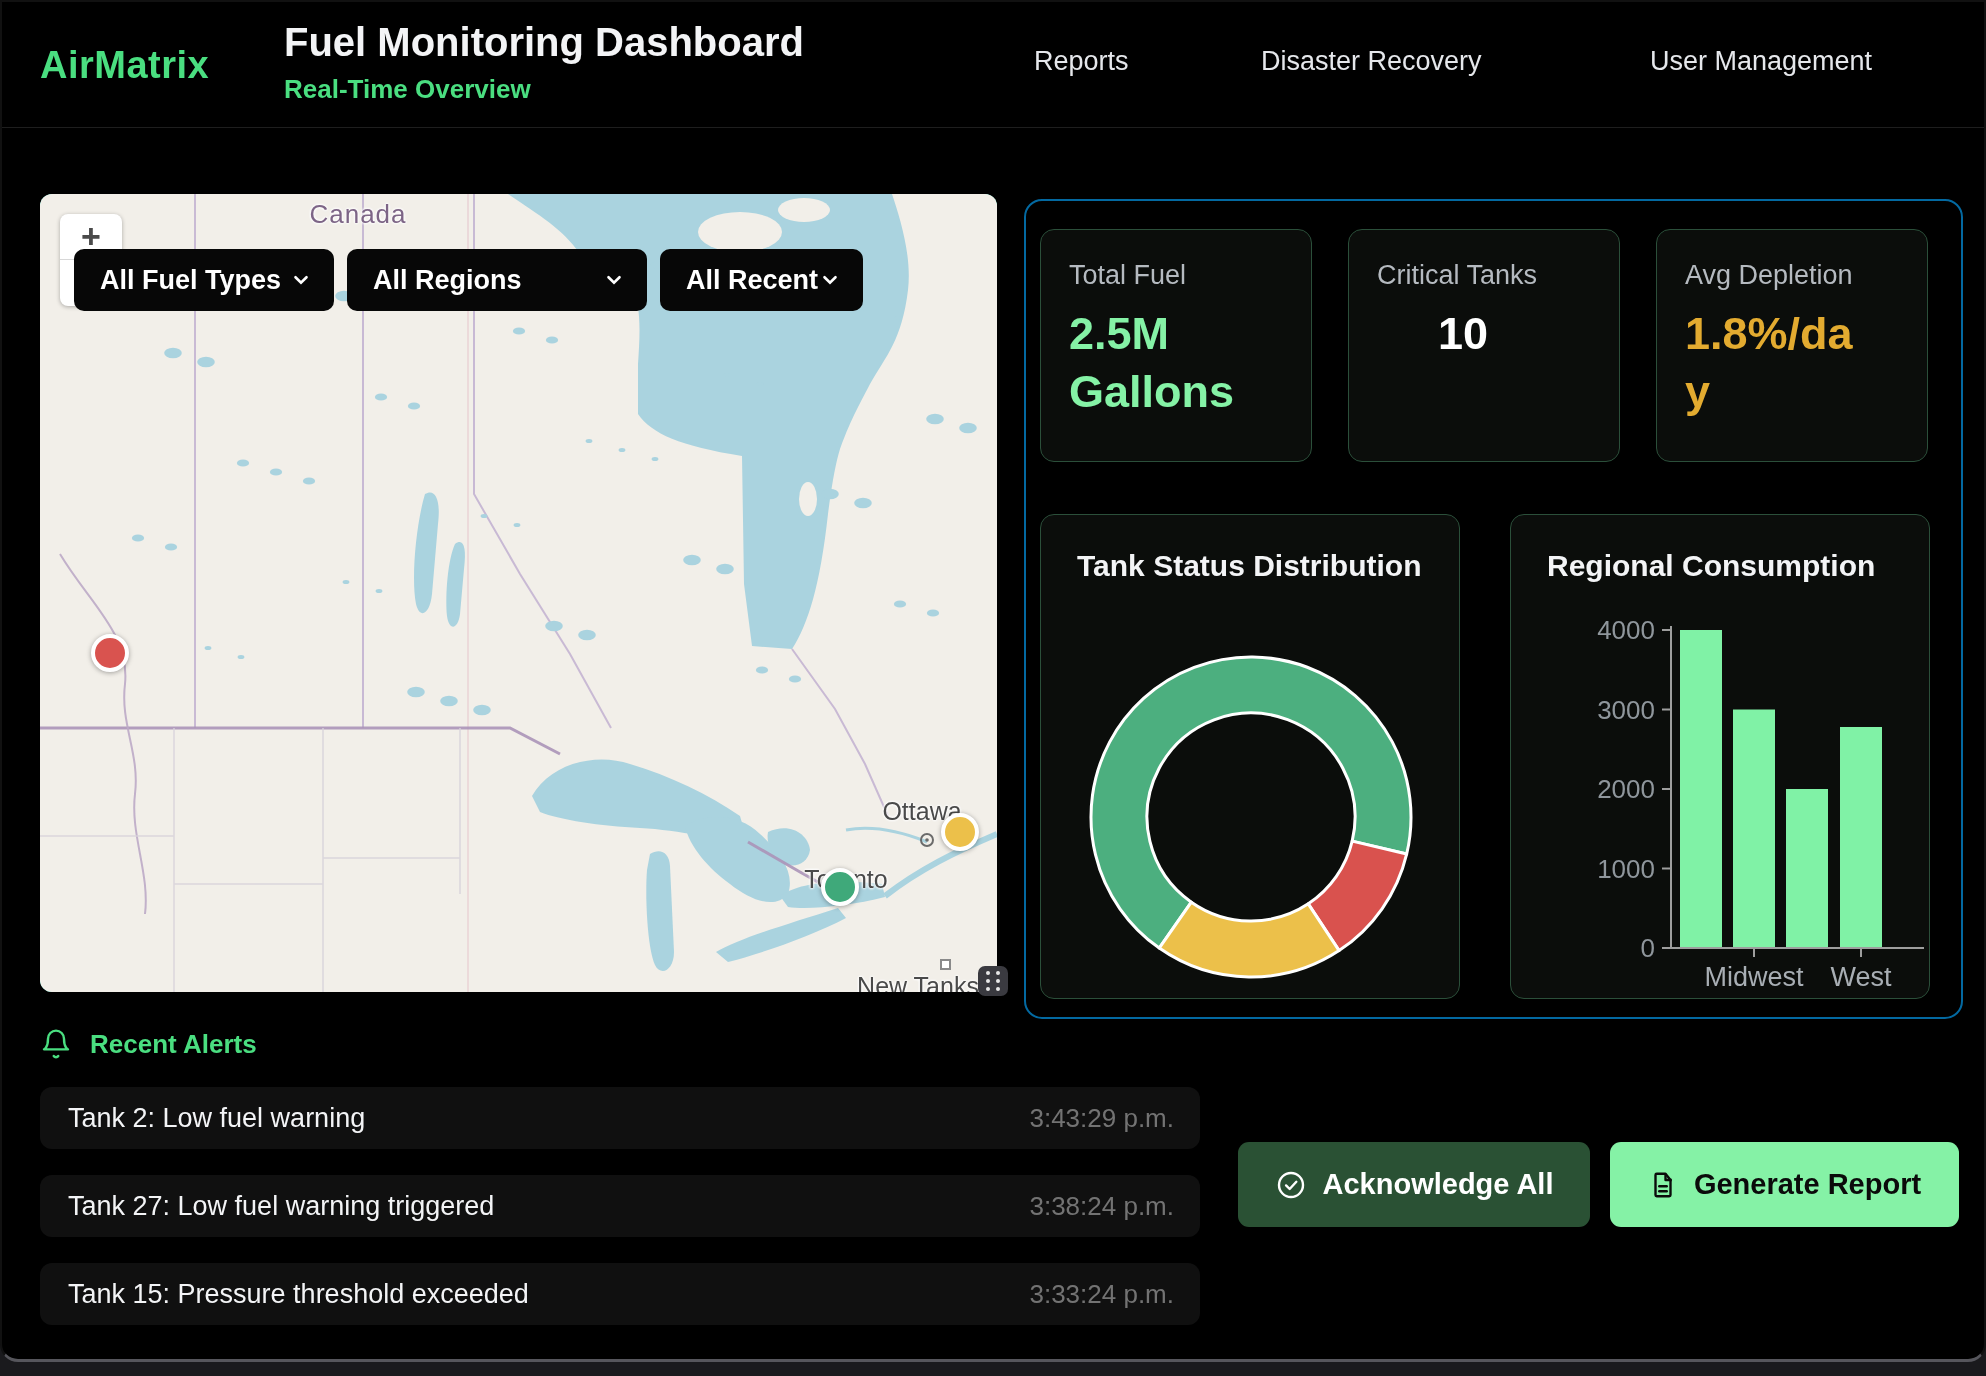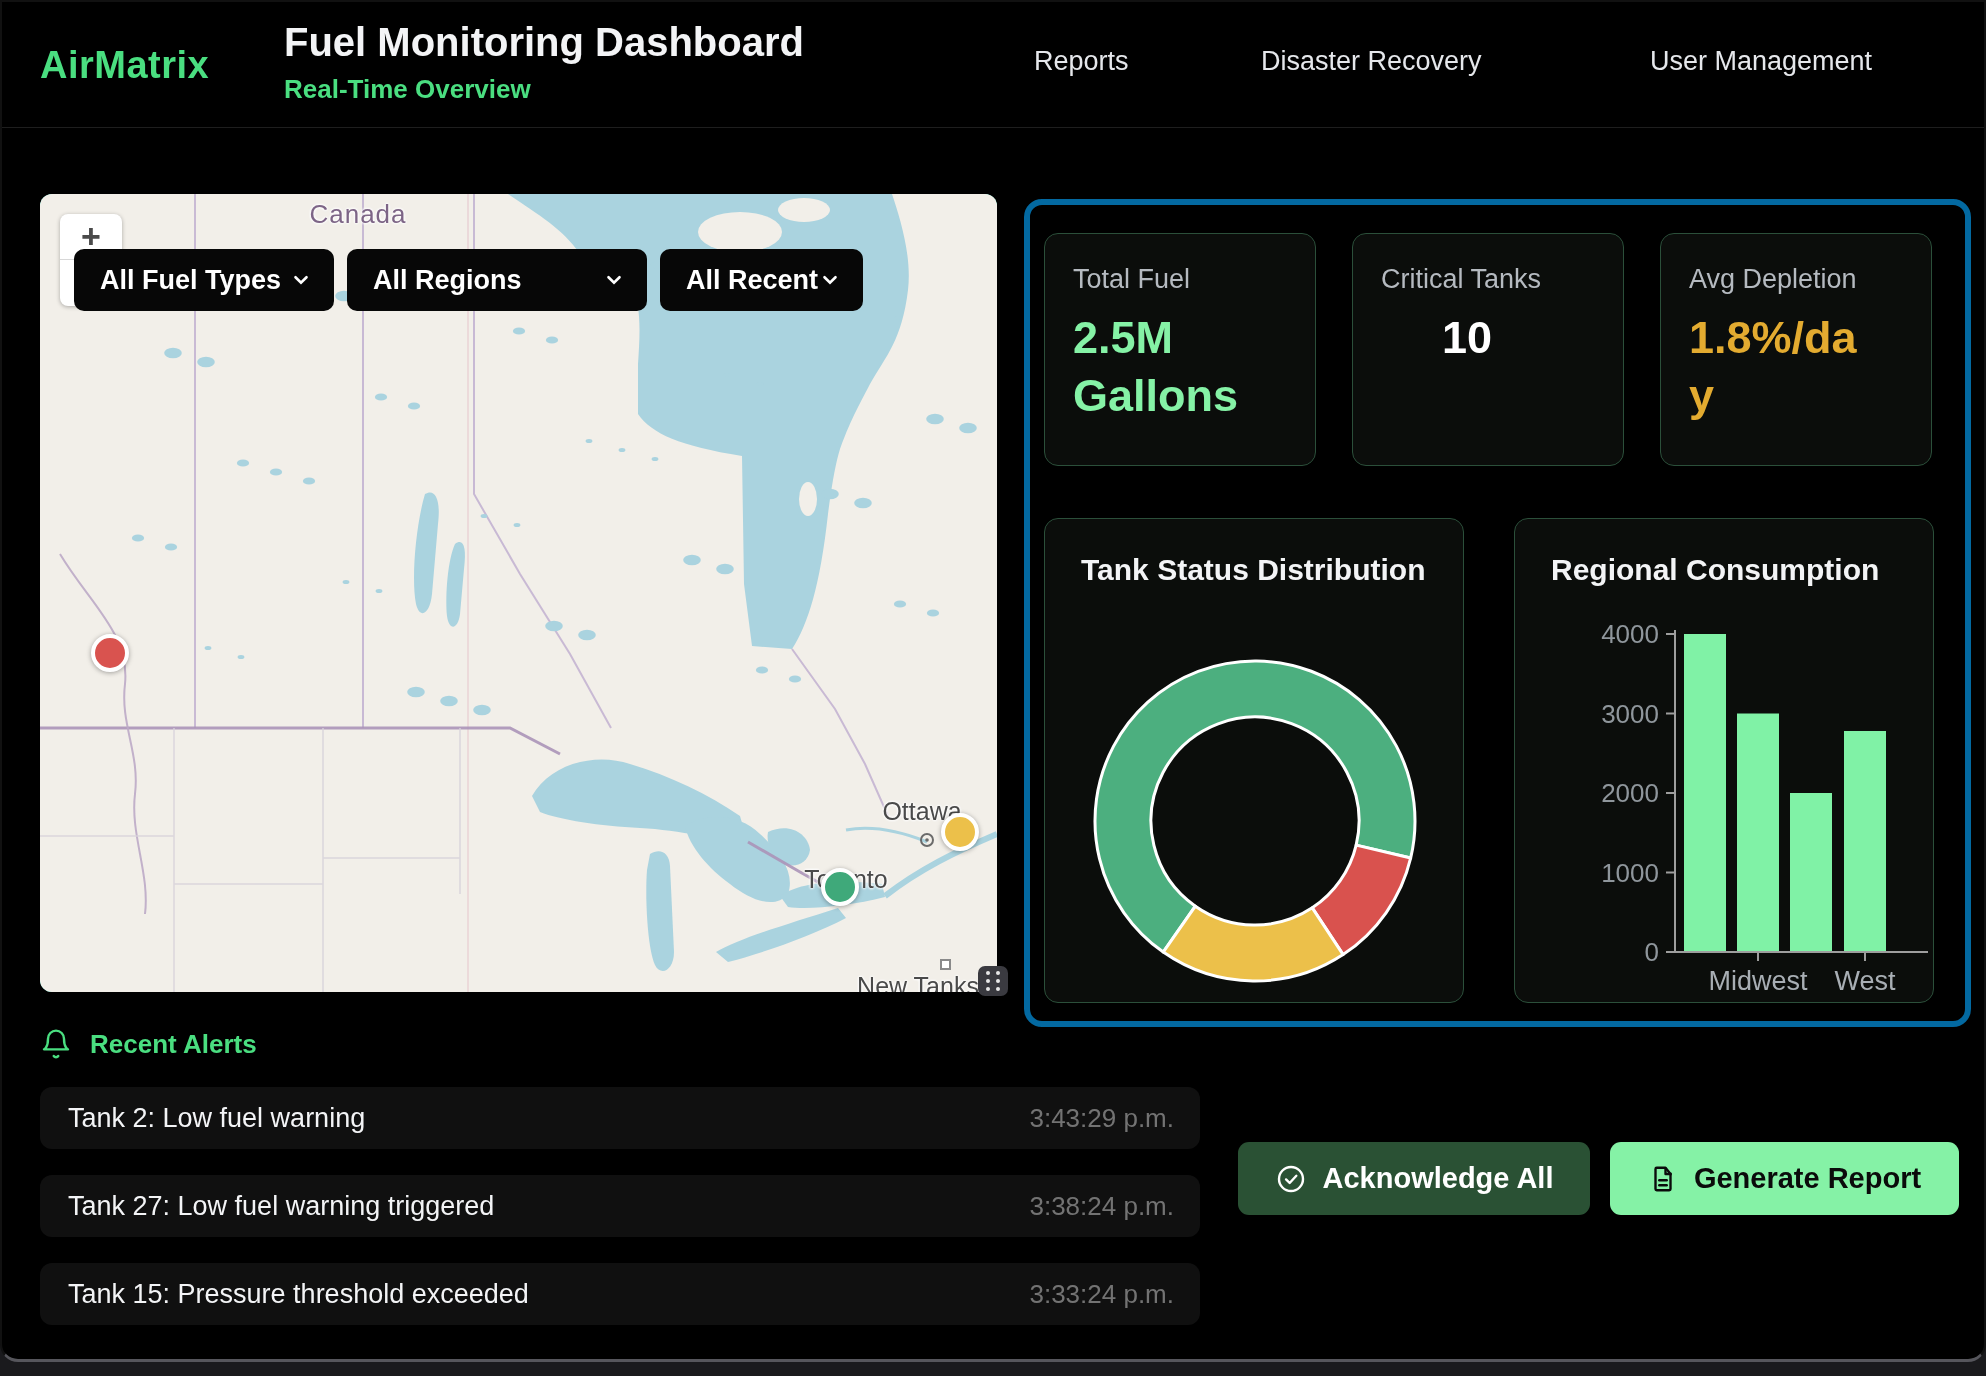--- a/index.html
+++ b/index.html
@@ -27,39 +27,39 @@
            font-size:34px;font-weight:bold;color:#4a4a4a;cursor:pointer;}
   .zoomdiv{height:1px;background:#d7d7d7;}
   .filters{position:absolute;left:34px;top:55px;display:flex;gap:13px;}
   .filter{height:62px;background:#070707;border-radius:10px;display:flex;align-items:center;
           justify-content:space-between;color:#fff;font-size:27px;font-weight:bold;
           padding:0 22px 0 26px;box-sizing:border-box;cursor:pointer;}
   .handle{position:absolute;left:976px;top:964px;width:30px;height:30px;background:#3a3a40;border-radius:7px;
           cursor:grab;}
   .handle i{position:absolute;width:4px;height:4px;border-radius:50%;background:#e8e8e8;}
   
-  .panel{position:absolute;left:1022px;top:197px;width:935px;height:816px;border:6px solid #0369a1;border-radius:18px;}
+  .panel{position:absolute;left:1022px;top:197px;width:935px;height:816px;border:2px solid #0369a1;border-radius:18px;}
   .stat{position:absolute;top:28px;width:272px;height:233px;background:#0b0d0b;border:1px solid #2b4f3a;
         border-radius:14px;box-sizing:border-box;padding:30px 28px;}
   .stat-label{font-size:27px;color:#b5bac0;}
   .stat-value{font-size:45px;font-weight:bold;line-height:1.28;margin-top:14px;max-width:172px;
               word-break:normal;overflow-wrap:break-word;}
   .chartcard{position:absolute;top:313px;width:420px;height:485px;background:#0b0d0b;border:1px solid #2b4f3a;
              border-radius:14px;box-sizing:border-box;}
   .chart-title{position:absolute;left:36px;top:34px;font-size:30px;font-weight:bold;color:#f3f4f6;}
   svg text{font-family:"Liberation Sans",sans-serif;}
   
   .alerts-head{position:absolute;left:38px;top:1026px;display:flex;align-items:center;gap:18px;}
   .alerts-title{font-size:26px;font-weight:bold;color:#4ade80;}
   .alert-row{position:absolute;left:38px;width:1160px;height:62px;background:#101010;border-radius:12px;
              display:flex;align-items:center;justify-content:space-between;box-sizing:border-box;
              padding:0 26px 0 28px;}
   .alert-msg{font-size:27px;color:#f3f4f6;}
   .alert-time{font-size:26px;color:#737373;}
-  .btn{position:absolute;top:1140px;height:73px;border-radius:11px;display:flex;align-items:center;
+  .btn{position:absolute;top:1140px;height:85px;border-radius:11px;display:flex;align-items:center;
        justify-content:center;gap:16px;cursor:pointer;box-sizing:border-box;}
   .btn-ack{left:1236px;width:352px;background:#2a5134;}
   .btn-ack span{font-size:29px;font-weight:bold;color:#fff;}
   .btn-report{left:1608px;width:349px;background:#85f2a6;align-items:center;}
   .btn-report span{font-size:29px;font-weight:bold;color:#0b0b0b;}
 </style>
 </head>
 <body>
 
 <div class="app">

